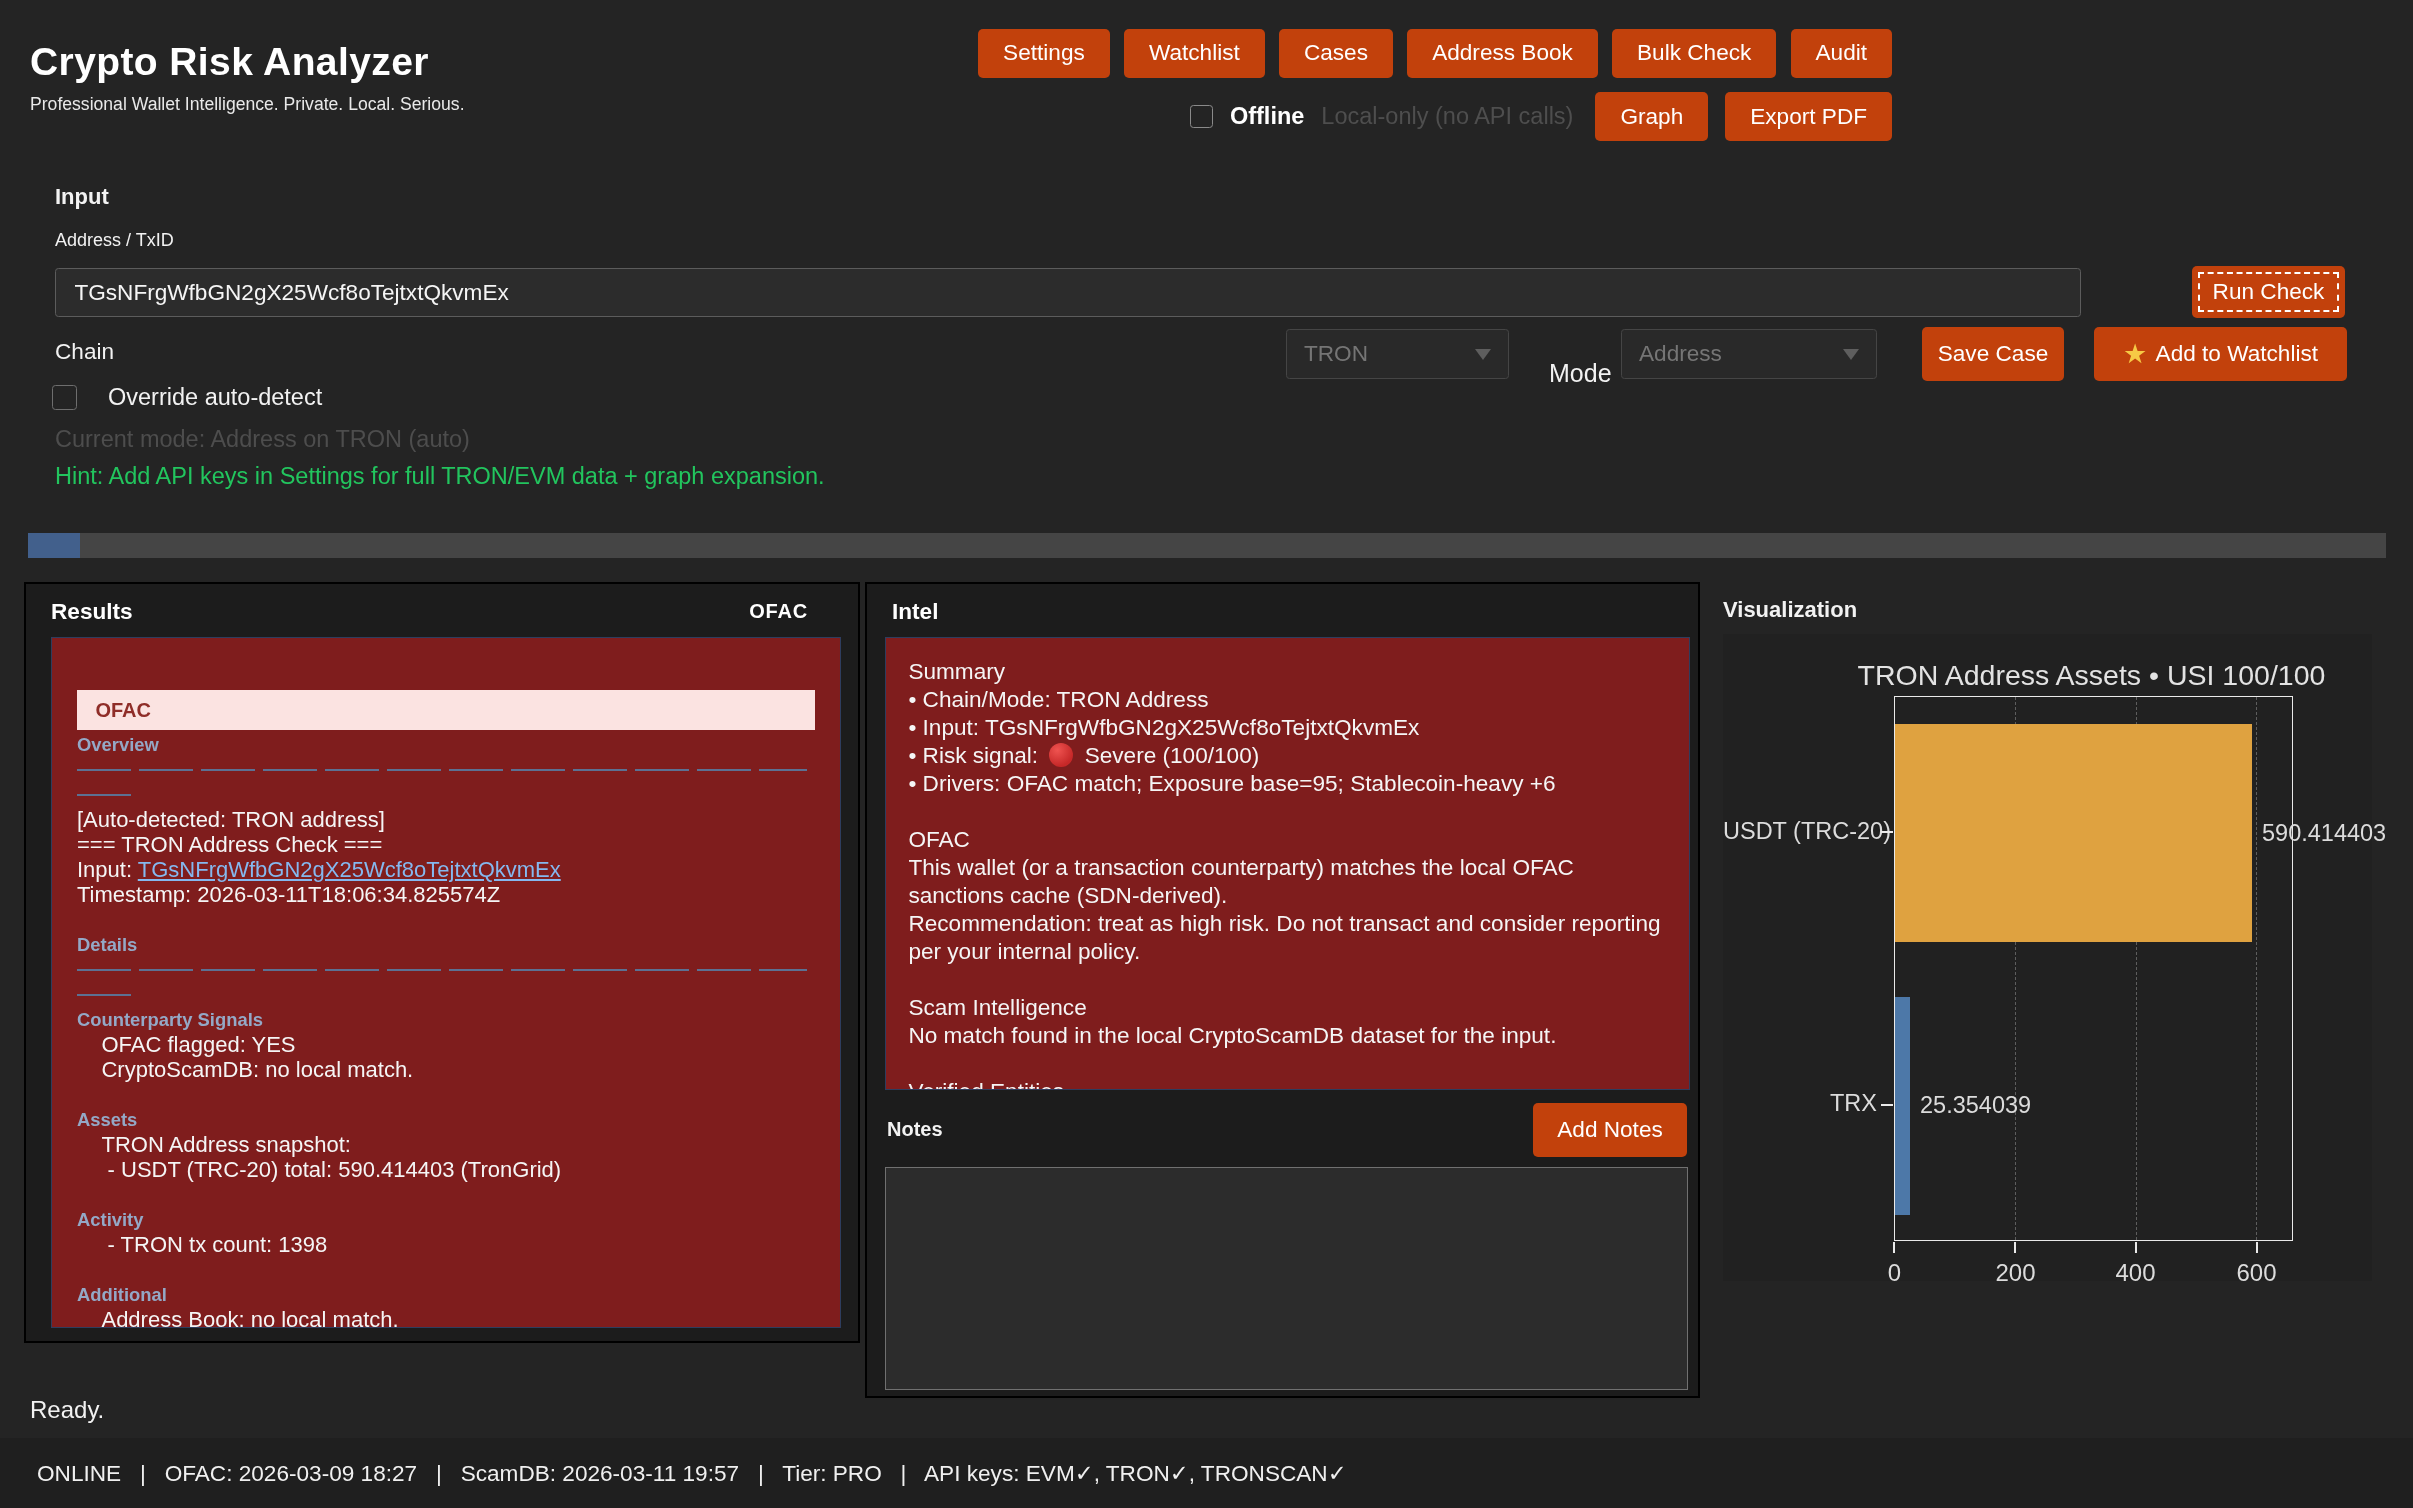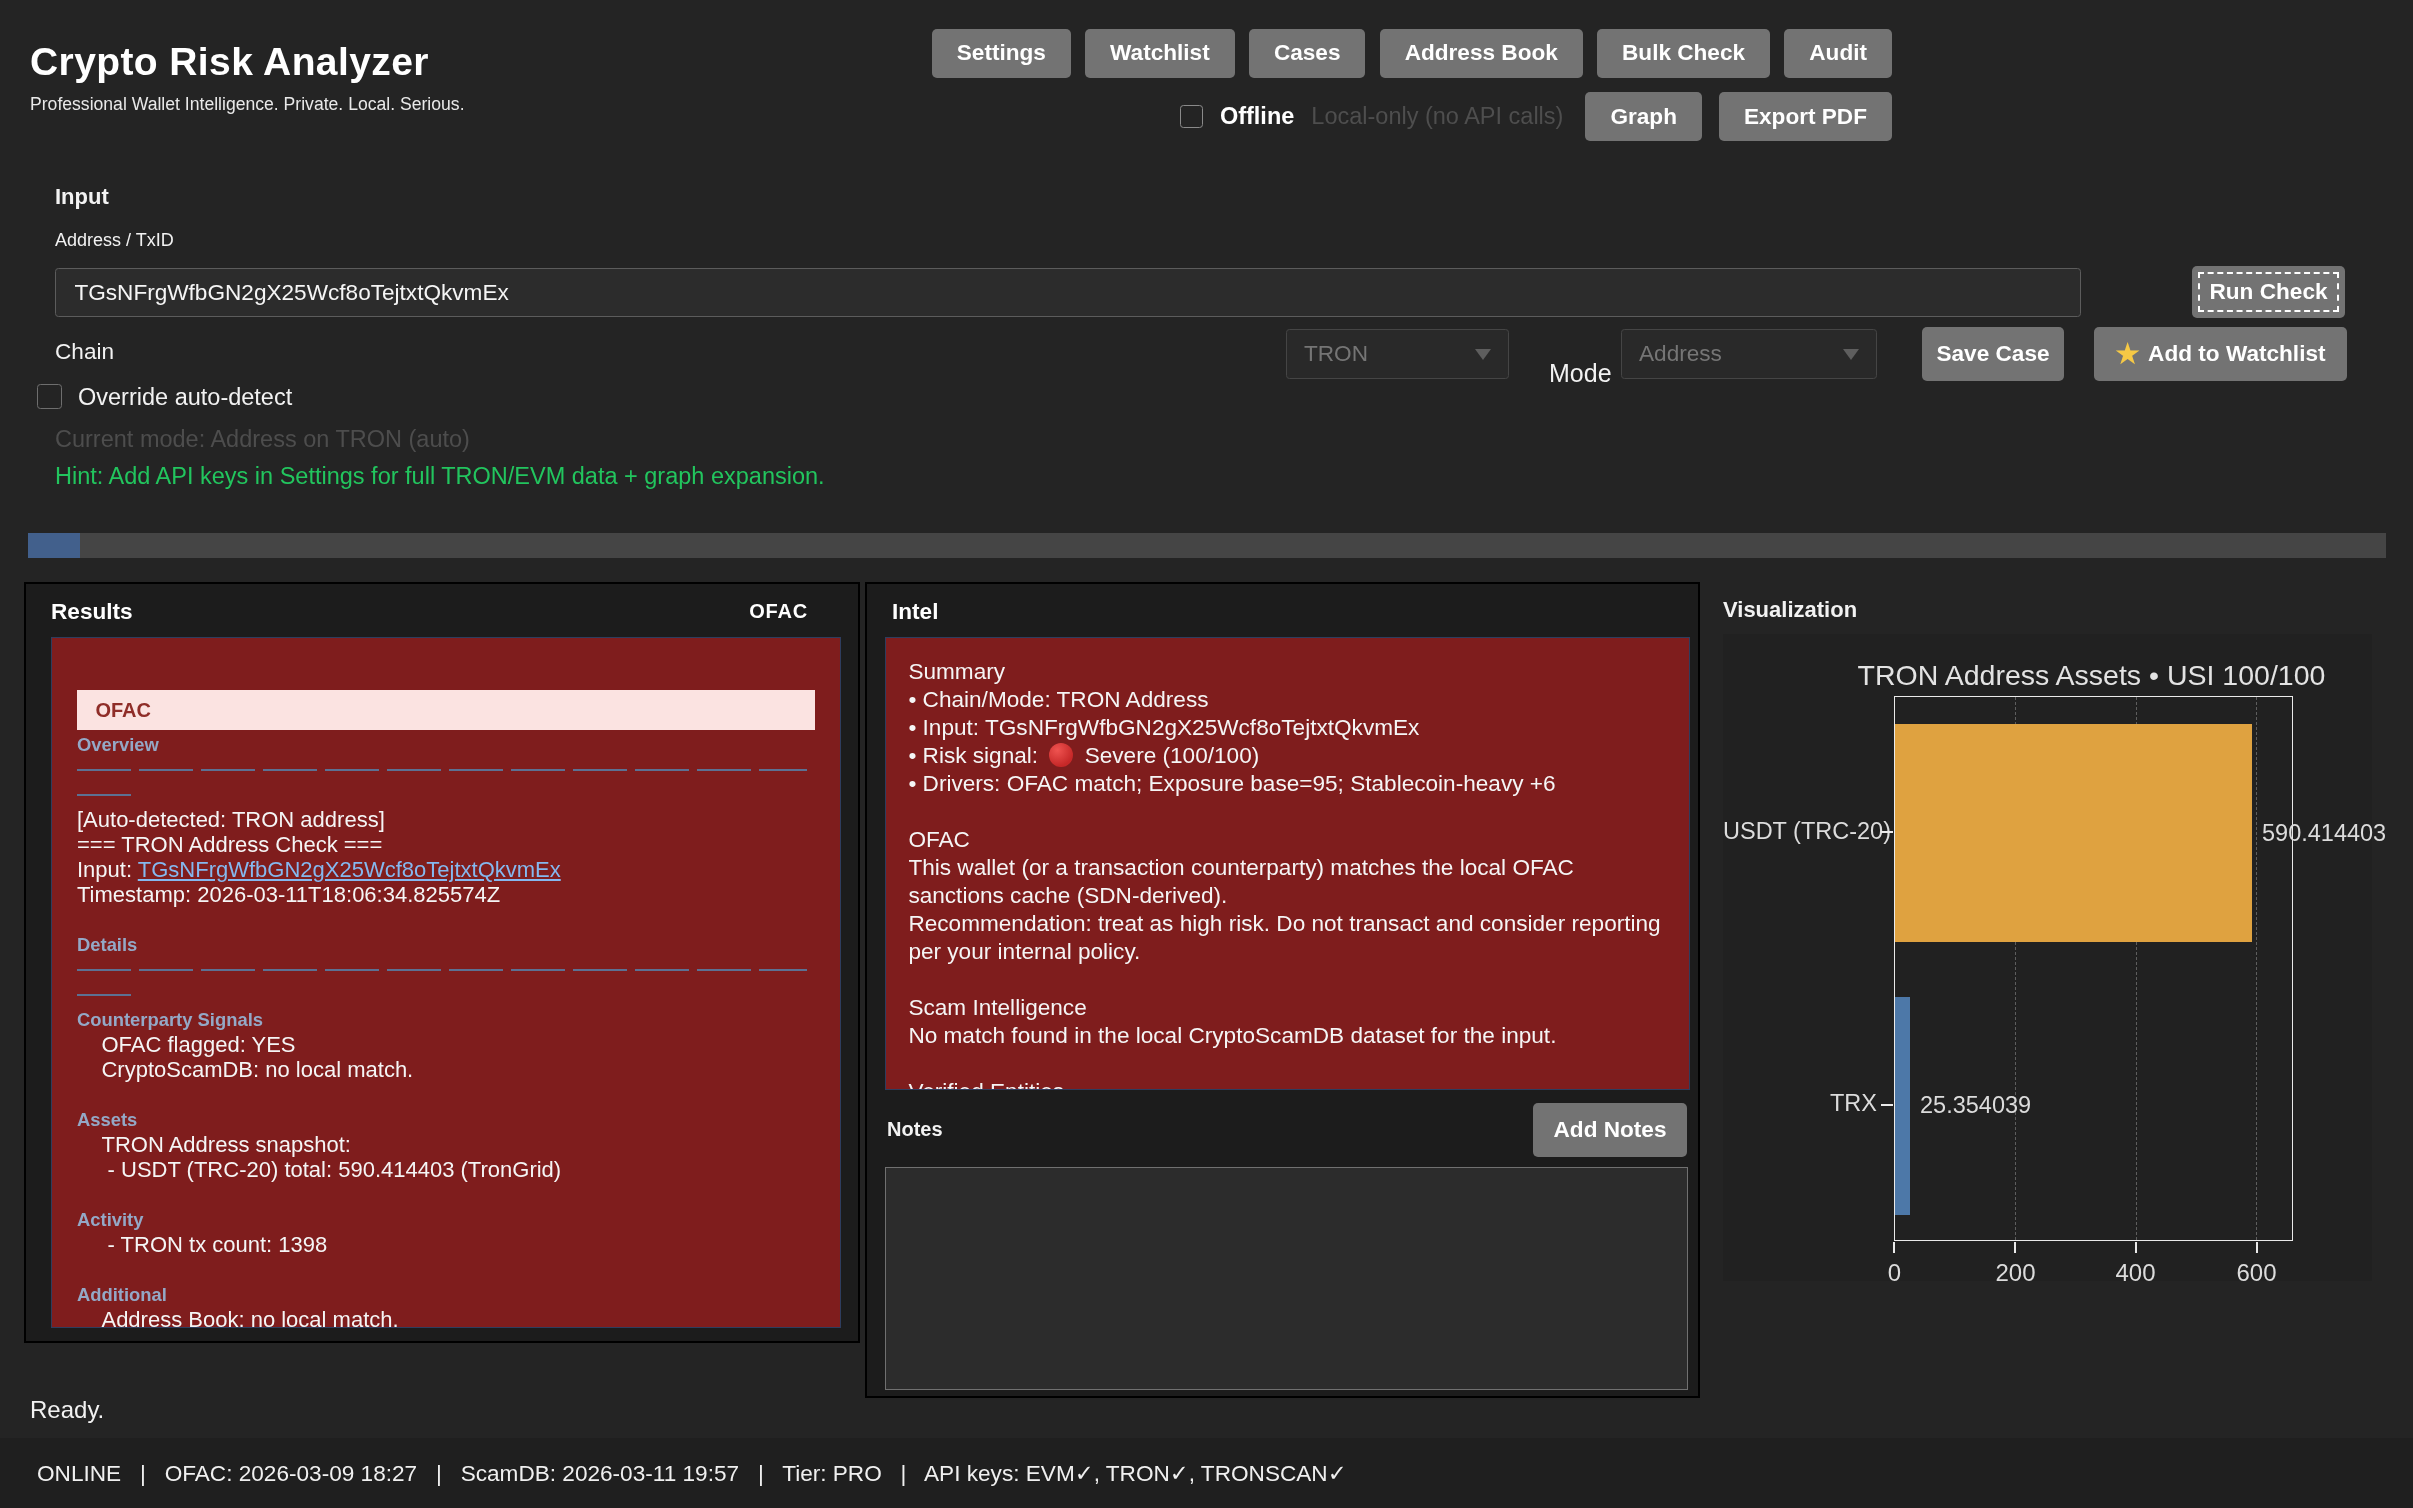--- a/index.html
+++ b/index.html
@@ -7,21 +7,21 @@
               font-family:"Liberation Sans", sans-serif; color:#f2f2f2; }
   .abs { position:absolute; }
   #app { position:relative; width:1920px; height:1508px; }
 
   
   #title-block { left:30px; top:40px; }
   #app-title { font-size:39px; font-weight:bold; letter-spacing:0.4px; color:#ffffff; }
   #app-subtitle { font-size:17.6px; margin-top:10px; color:#e9e9e9; }
 
   .btn { display:inline-flex; align-items:center; justify-content:center;
-         background:#737373; color:#fff; font-size:22.6px; font-weight:700;
+         background:#c2410c; color:#fff; font-size:22.6px; font-weight:400;
          padding:0 25px; height:49px; border:none; border-radius:5px;
          font-family:inherit; cursor:pointer; white-space:nowrap; }
   #nav-row1 { top:28.5px; right:28px; display:flex; gap:14.2px; }
   #nav-row2 { top:92px; right:28px; display:flex; gap:17px; align-items:center; }
   .checkbox { display:inline-block; width:22.6px; height:22.6px; border:1.7px solid #8a8a8a;
               border-radius:3.4px; background:transparent; }
   #offline-label { font-size:23.5px; font-weight:600; color:#fff; }
   #offline-note { font-size:23.5px; color:#4e4e4e; margin-right:5px; }
 
   
@@ -36,21 +36,21 @@
   .dd { background:#292929; border:1.7px solid #454545; border-radius:3.4px; height:50px;
         display:flex; align-items:center; padding:0 17px; font-size:22.6px; color:#757575; }
   .dd .arrow { margin-left:auto; width:0; height:0; border-left:8.4px solid transparent;
                border-right:8.4px solid transparent; border-top:11px solid #5e5e5e; }
   #chain-select { left:1286px; top:329px; width:223px; }
   #mode-label { left:1549px; top:359px; font-size:25px; font-weight:500; }
   #mode-select { left:1621px; top:329px; width:256px; }
   #save-case-button { left:1922px; top:327px; width:142px; height:54px; }
   #add-watchlist-button { left:2094px; top:327px; width:253px; height:54px; gap:8.4px; }
   #star-icon { color:#f6c945; font-size:27px; line-height:1; }
-  #override-row { left:37px; top:384px; display:flex; align-items:flex-start; gap:16px; }
+  #override-row { left:52px; top:384px; display:flex; align-items:center; gap:31px; }
   #override-row .checkbox { width:25px; height:25px; border-color:#6e6e6e; }
   #override-label { font-size:23.5px; }
   #current-mode-text { left:55px; top:426px; font-size:23.5px; color:#4d4d4d; }
   #hint-text { left:55px; top:463px; font-size:23.5px; color:#22c55e; }
 
   #progress-bar { left:28px; top:533px; width:2358px; height:25px; background:#454545; }
   #progress-fill { width:52px; height:25px; background:#42608c; }
 
   
   .panel { background:#1c1c1c; border:2.5px solid #000; }

